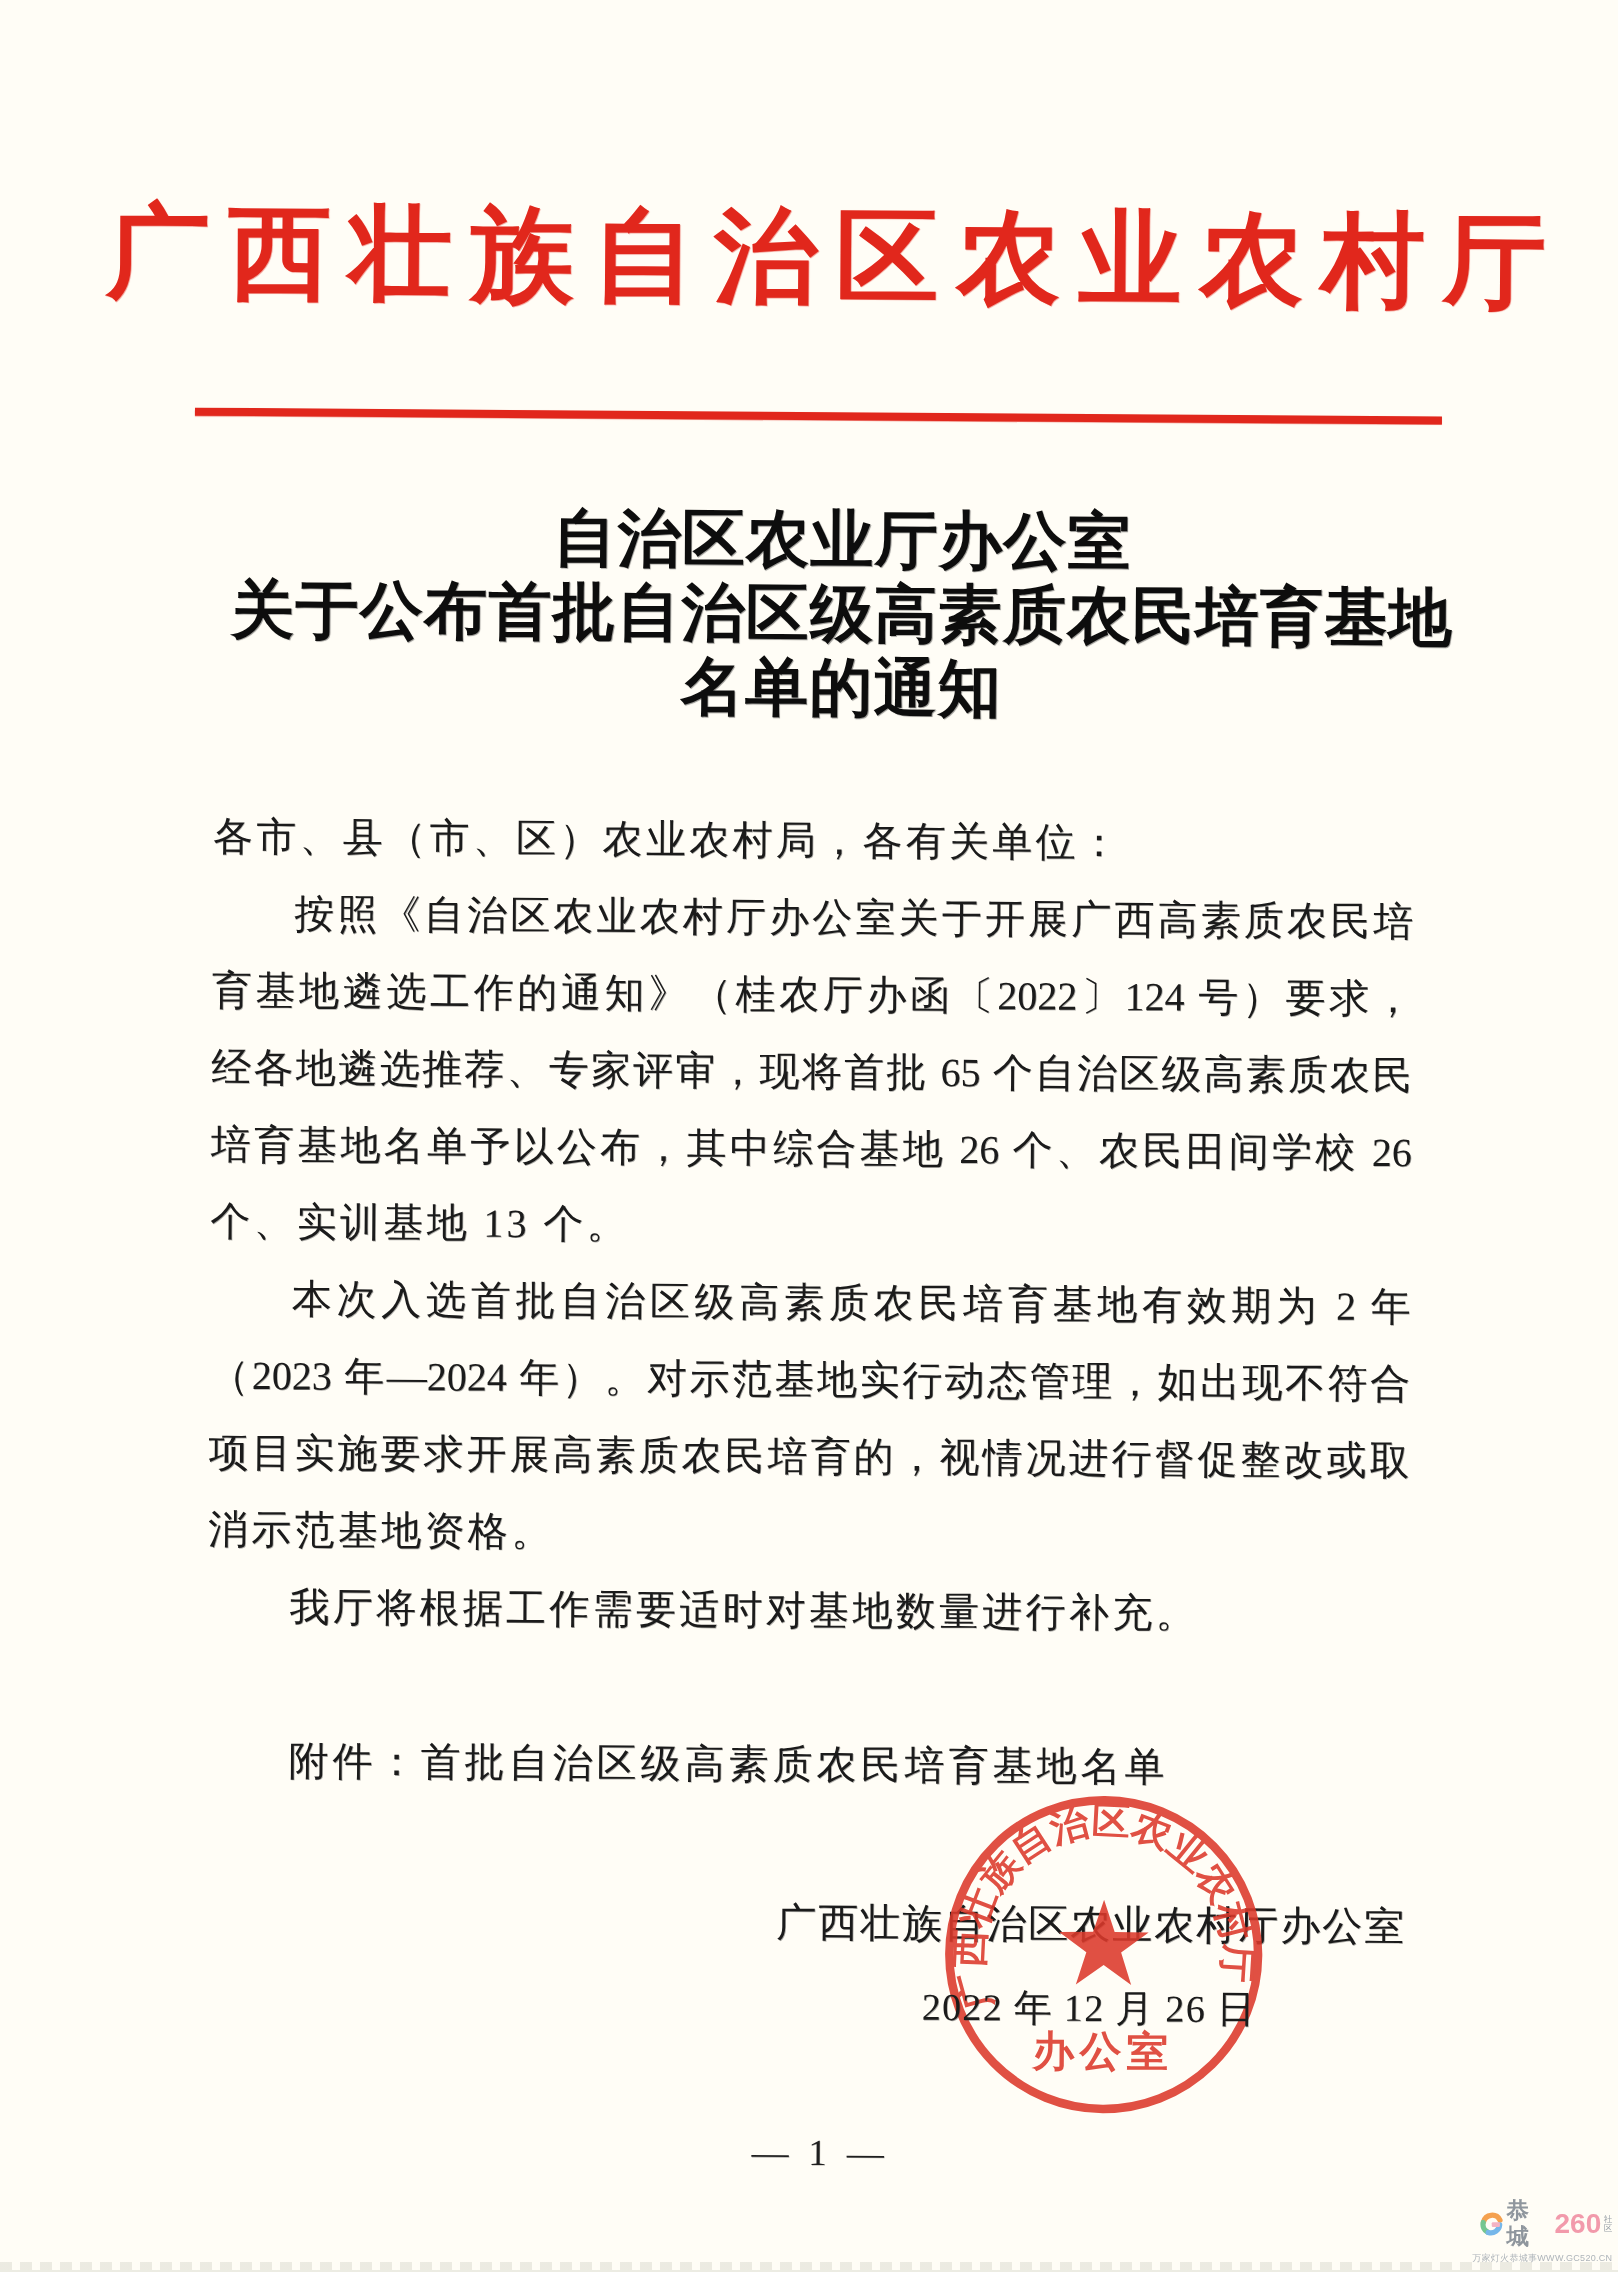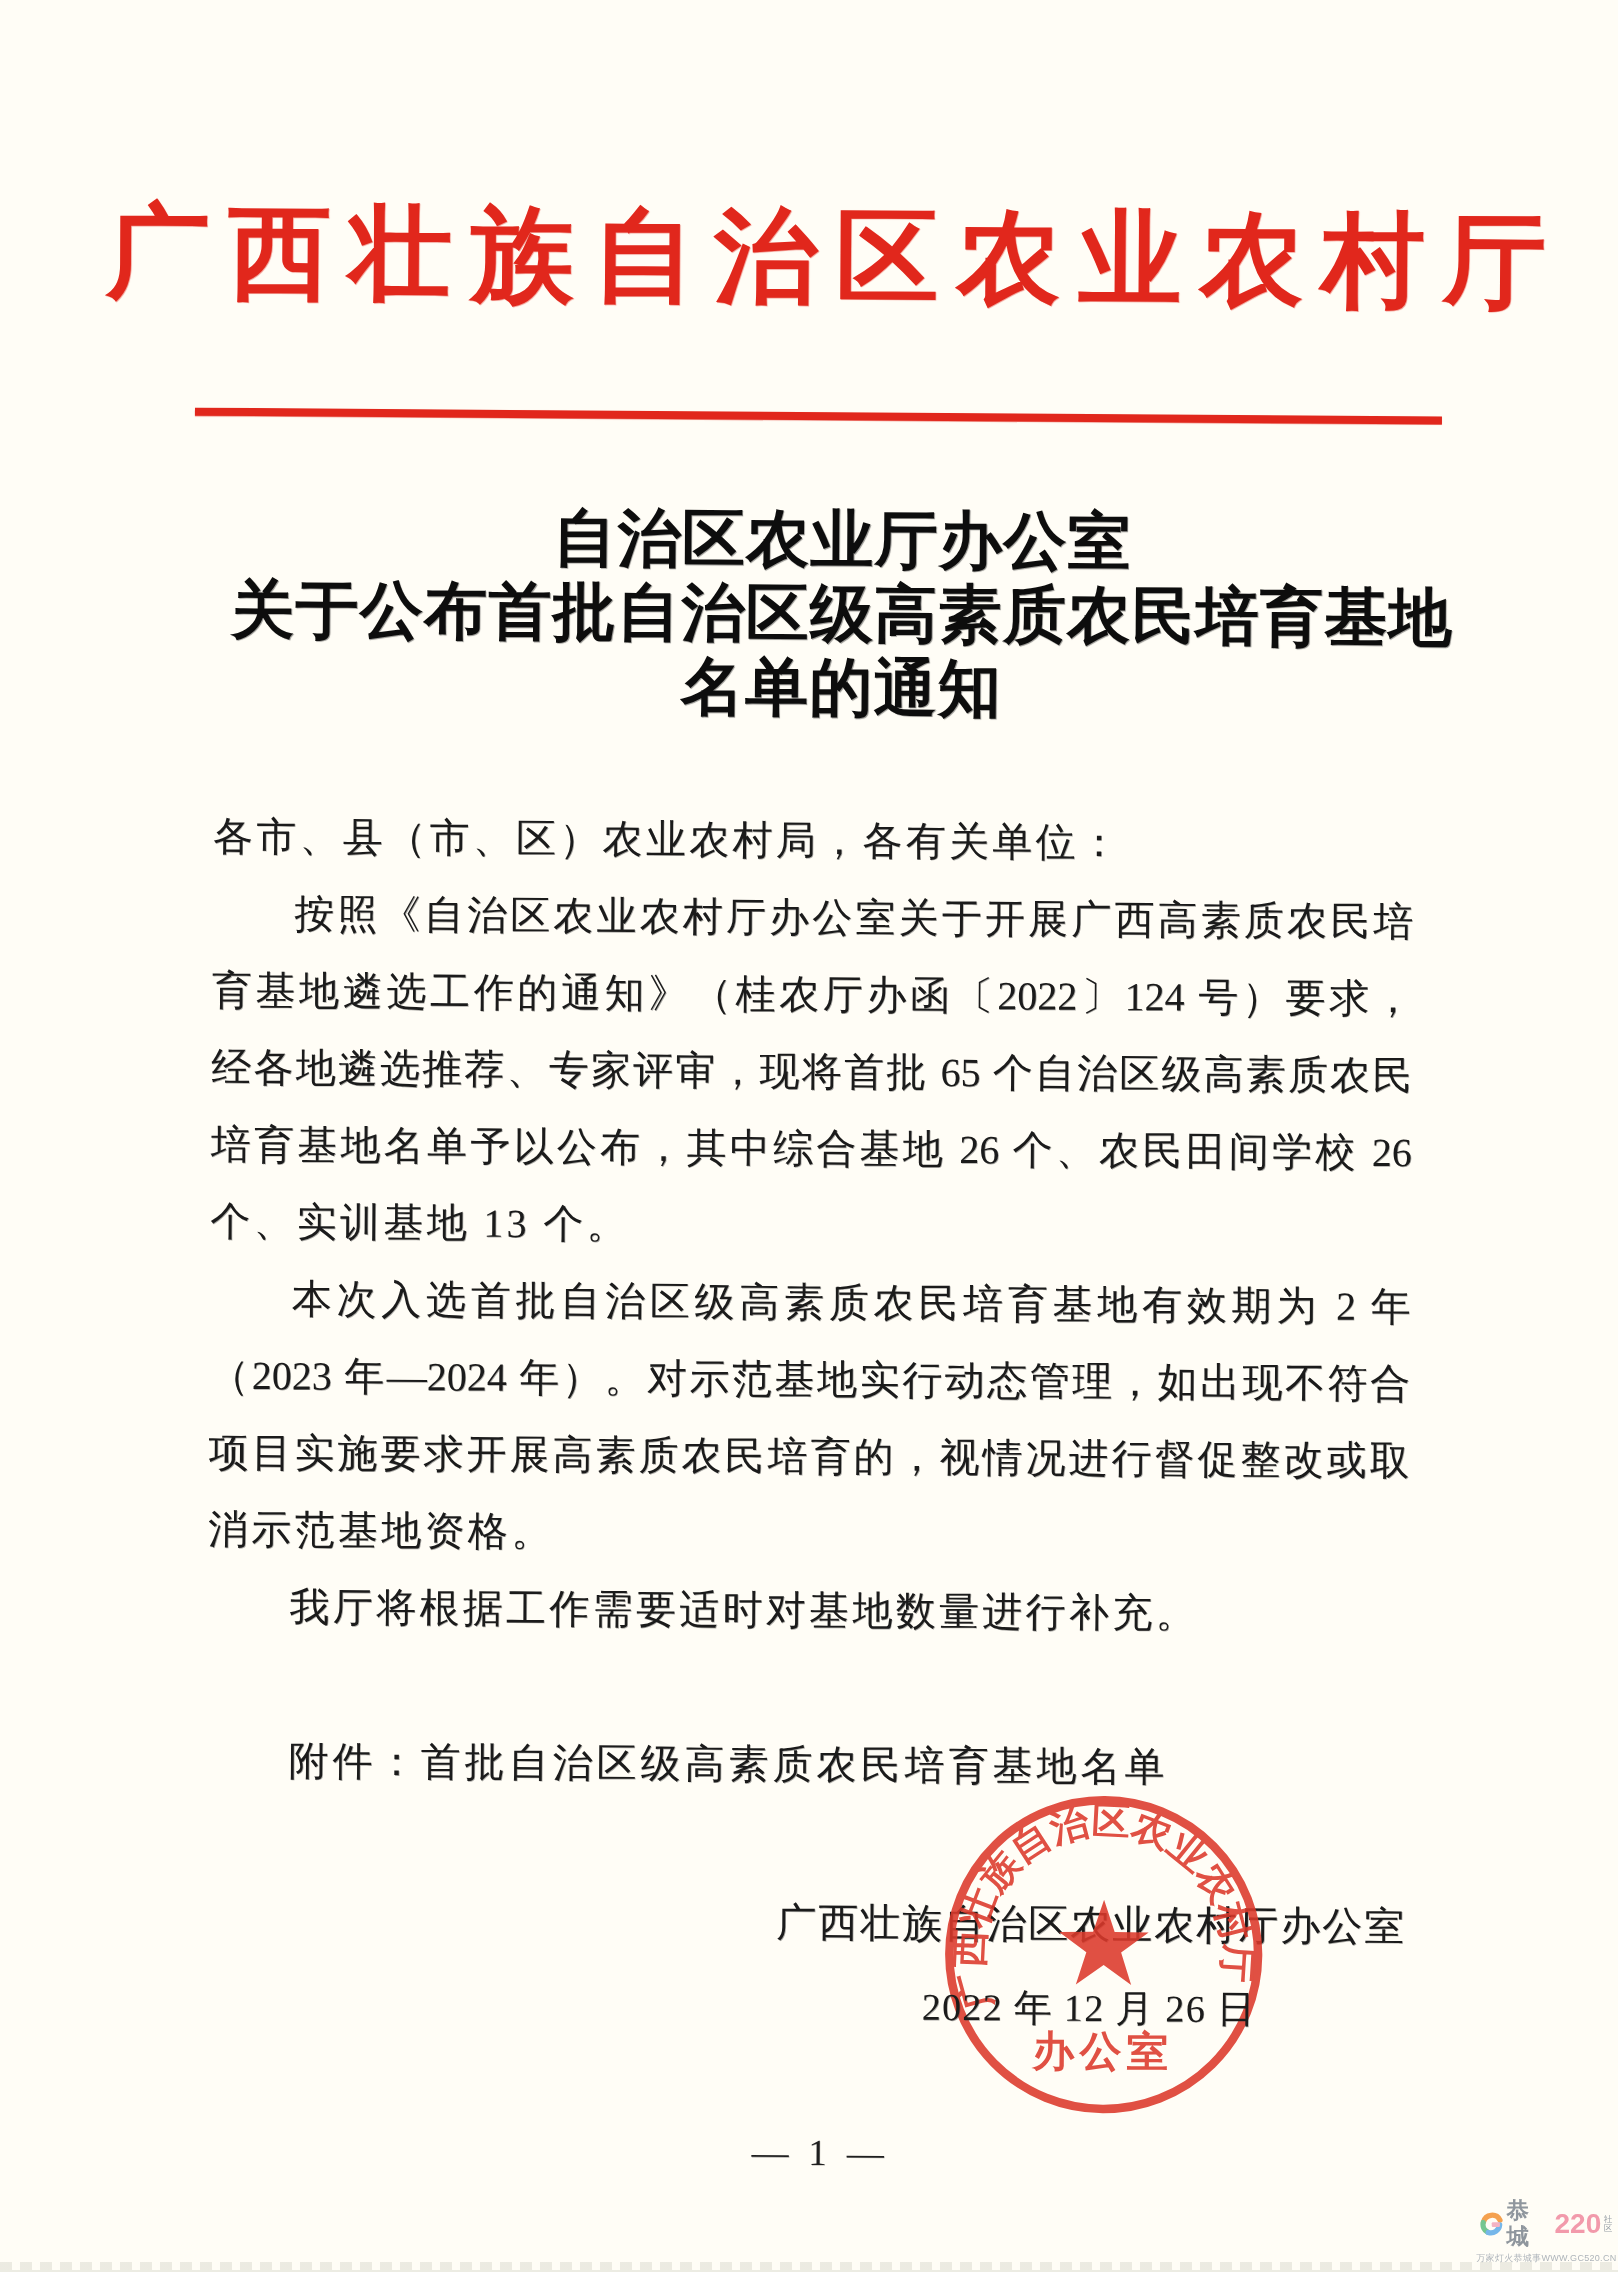--- a/index.html
+++ b/index.html
@@ -88,21 +88,21 @@
   .page-num{
     position:absolute;top:2131px;left:0;width:1619px;
     text-align:center;transform:translateX(18px);
     font-size:37px;color:#1f1f1f;letter-spacing:5.3px;
     text-shadow:0.5px 0.5px 0.4px rgba(55,55,55,.4);
   }
   
   .watermark{
     position:absolute;right:6.6px;bottom:8px;
     width:132px;
-    display:flex;flex-direction:column;align-items:center;
+    display:flex;flex-direction:column;align-items:flex-end;
     font-family:"Liberation Sans","DejaVu Sans",sans-serif;
   }
   .wm-row1{display:flex;align-items:center;gap:2.6px;}
   .wm-name{
     font-size:22.5px;font-weight:bold;color:#8f969d;
     font-family:"Liberation Serif","DejaVu Serif",serif;
     letter-spacing:0.7px;line-height:26.5px;
   }
   .wm-num{
     font-size:28px;font-weight:bold;color:#f29aab;
@@ -181,21 +181,21 @@
 
 <div class="watermark">
   <div class="wm-row1">
     <svg width="24" height="26.5" viewBox="0 0 40 40" aria-hidden="true">
       <path d="M 6,16 A 15,15 0 0 1 34,13" fill="none" stroke="#f5a14f" stroke-width="9" stroke-linecap="round"></path>
       <path d="M 5.5,17 A 15,15 0 0 0 13,33.5" fill="none" stroke="#74c690" stroke-width="9" stroke-linecap="round"></path>
       <path d="M 14,34 A 15,15 0 0 0 33.5,21" fill="none" stroke="#76b7ea" stroke-width="9" stroke-linecap="round"></path>
       <rect x="20" y="16.5" width="14" height="8" rx="2" fill="#f3b3c3"></rect>
     </svg>
     <span class="wm-name">恭城</span>
-    <span class="wm-num">220</span>
+    <span class="wm-num">260</span>
     <span class="wm-suffix">
       <span>社</span>
       <span>区</span>
     </span>
   </div>
   <div class="wm-tagline">万家灯火恭城事WWW.GC520.CN</div>
 </div>
 
 <div class="scan-edge"></div>
 <div class="scan-edge-base"></div>

